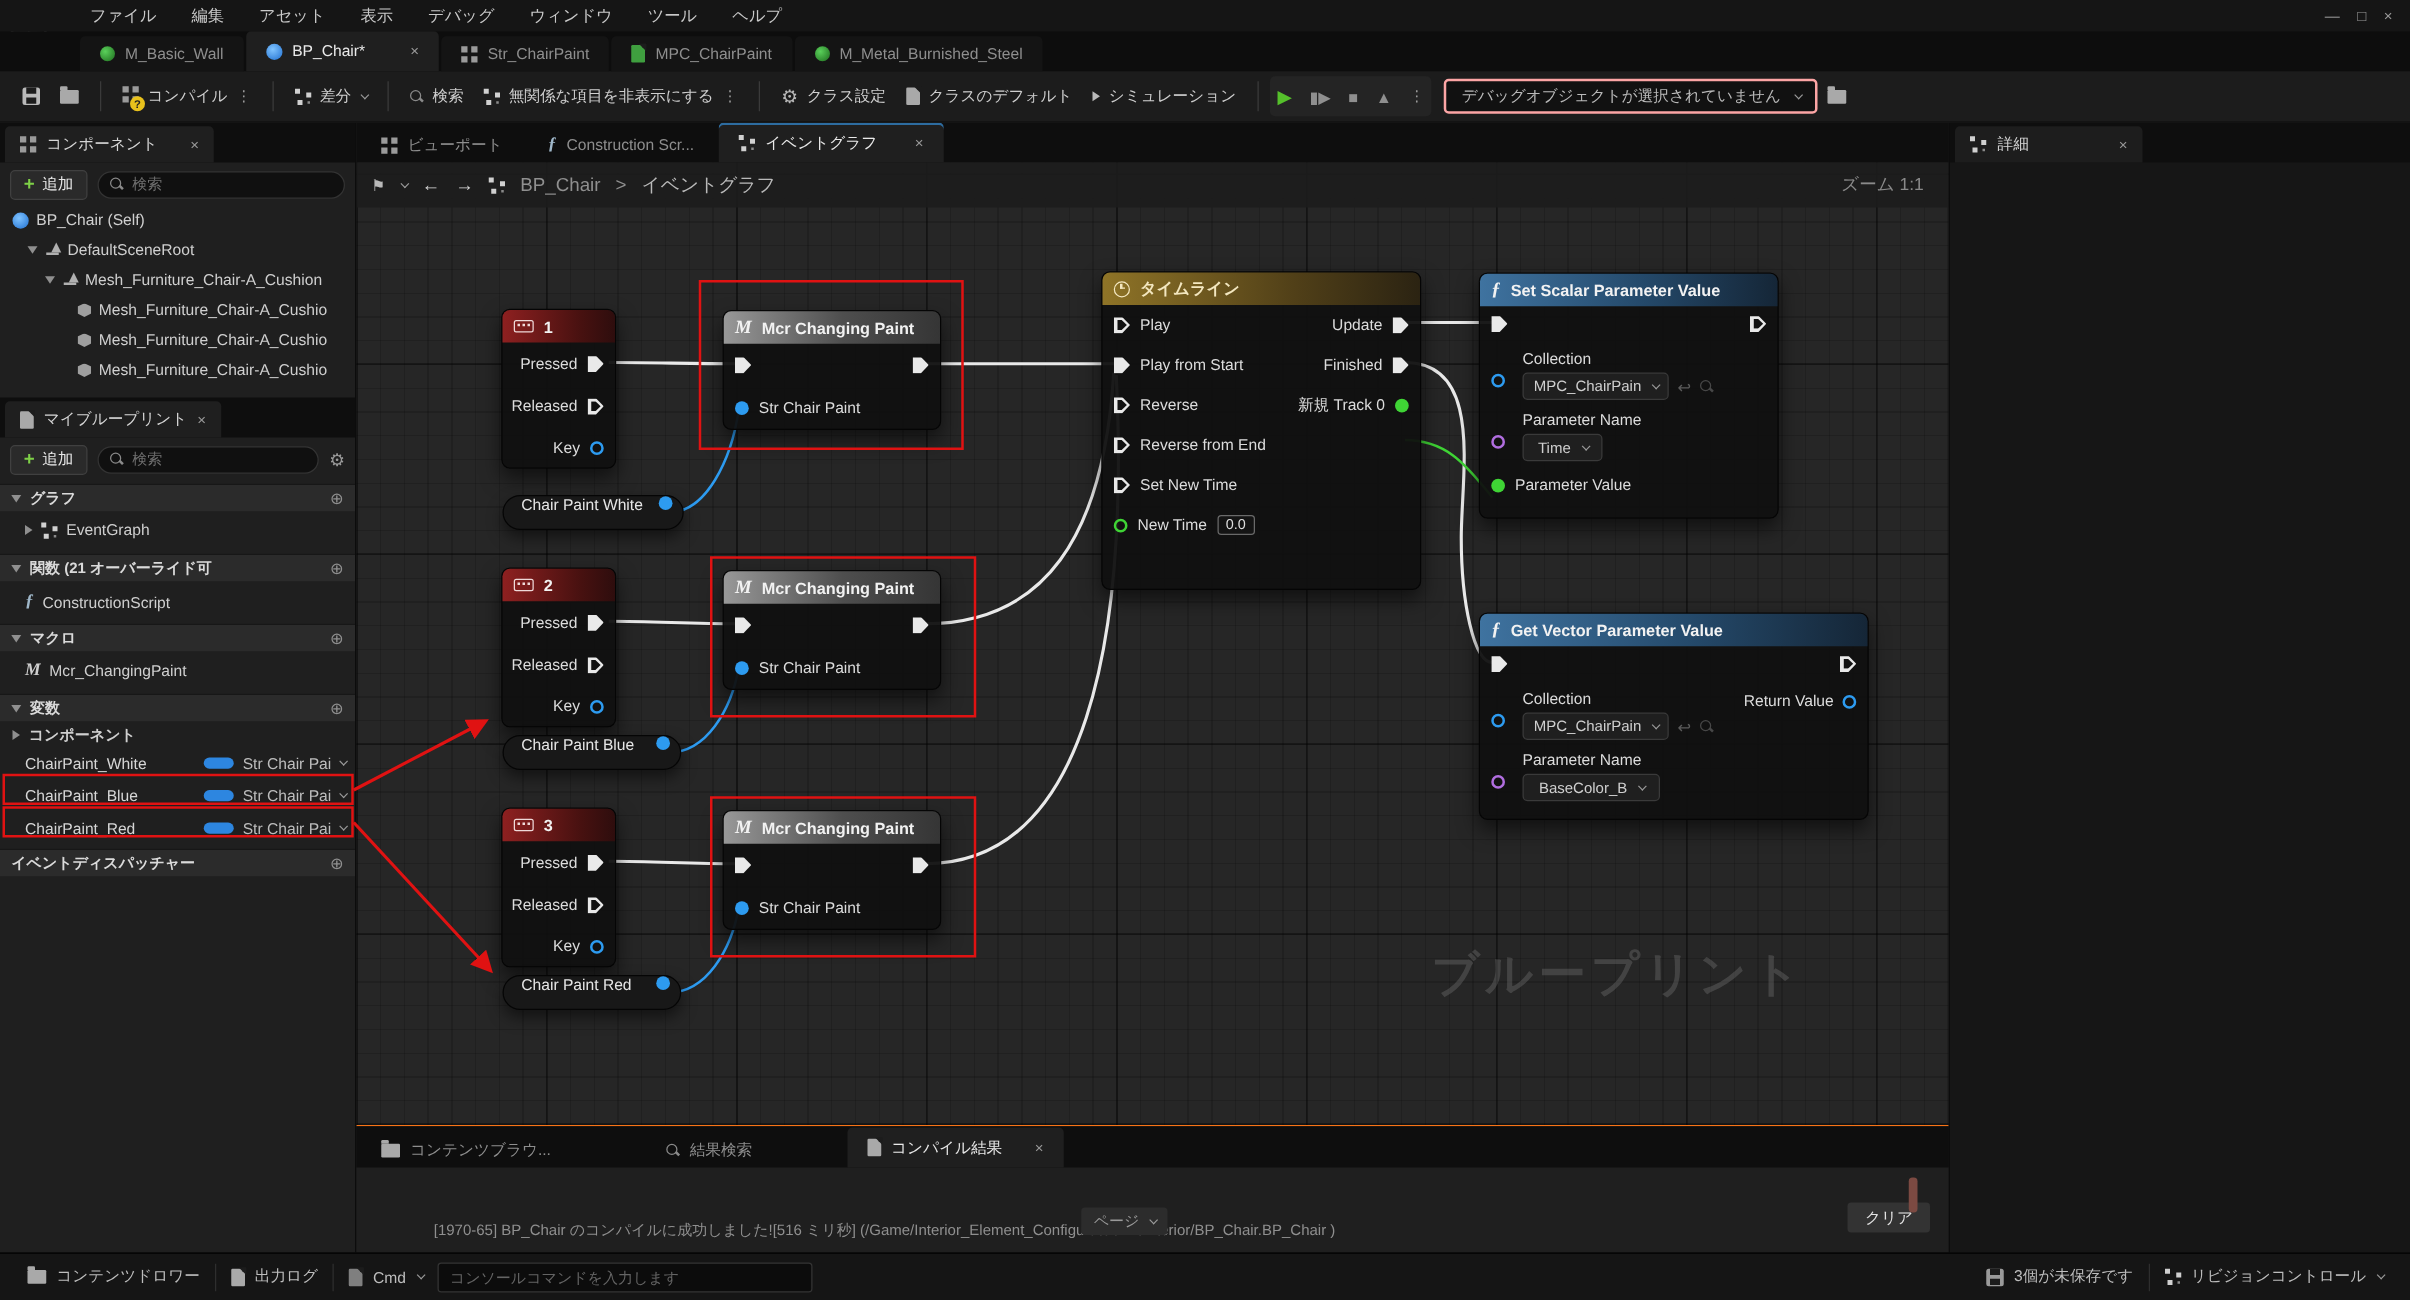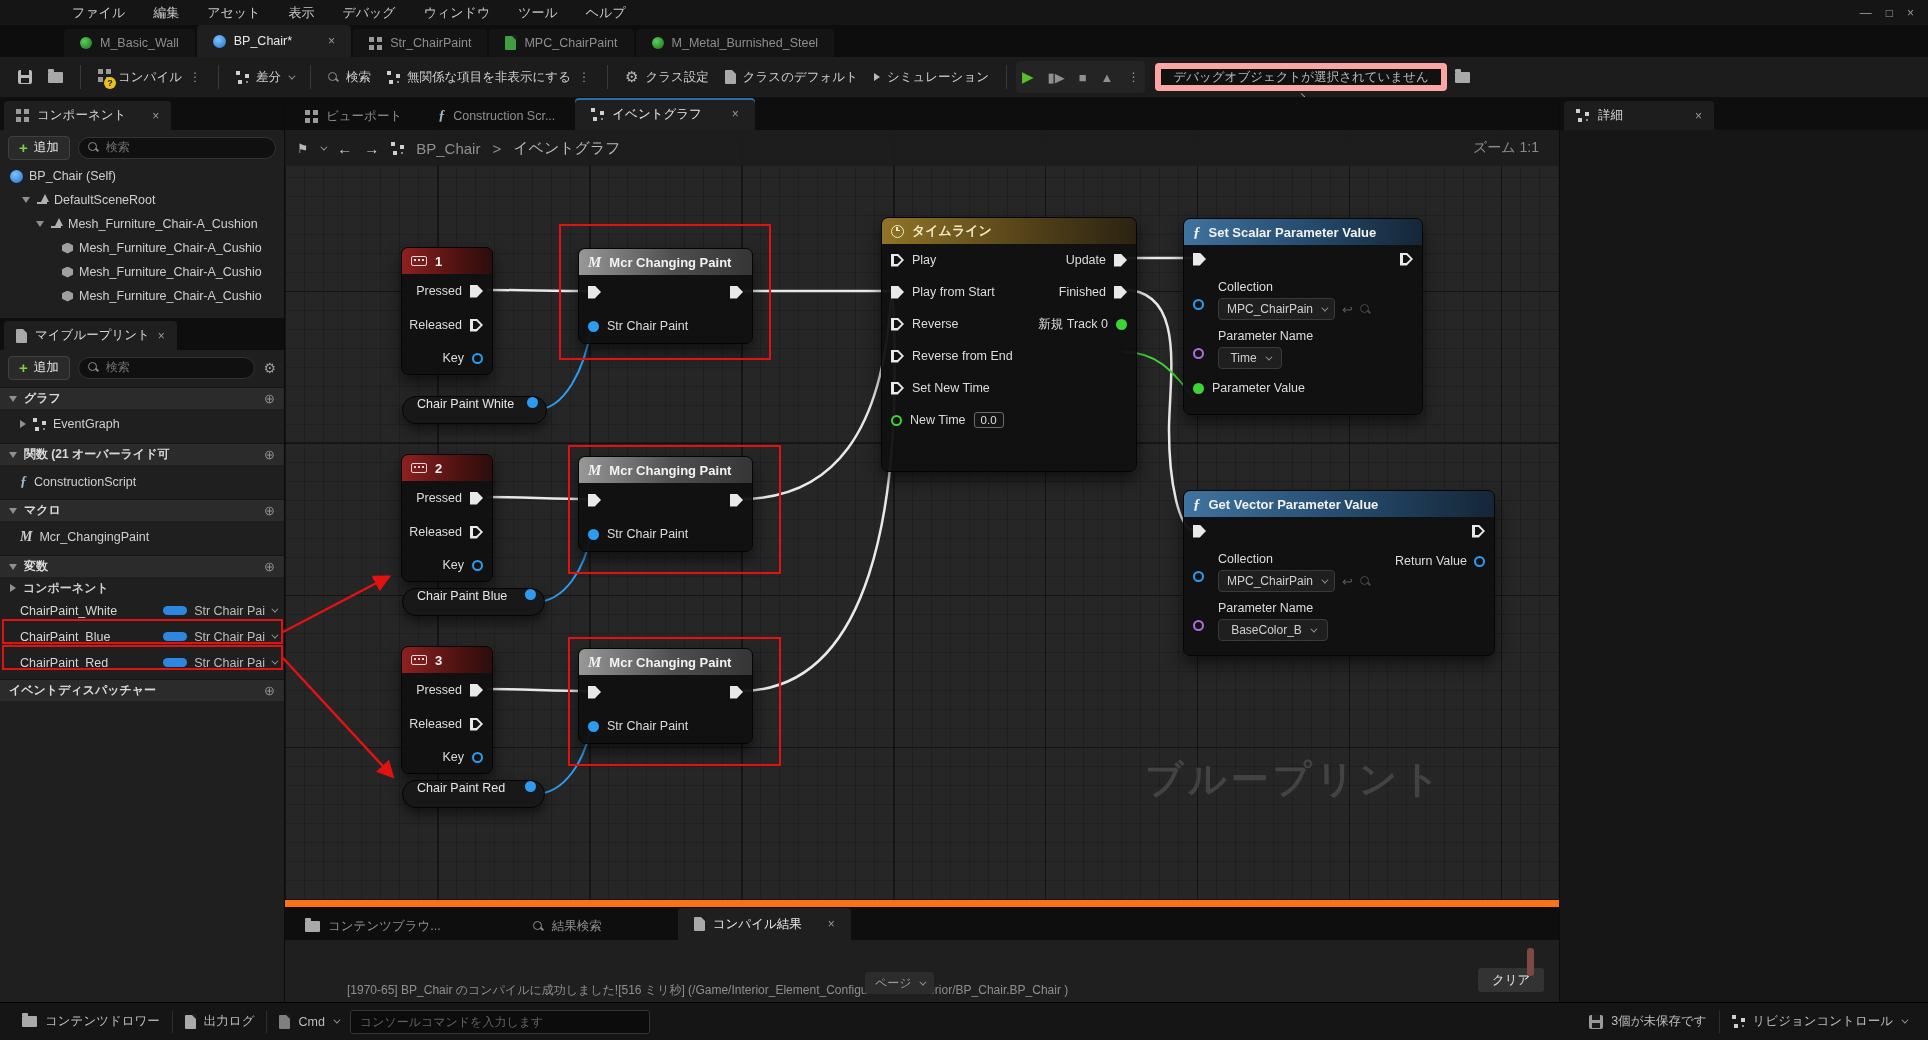--- a/index.html
+++ b/index.html
@@ -54,21 +54,21 @@
   .atab.active { background:#1f1f1f; color:#e9e9e9; height:32px;}
   .parentclass { position:absolute; right:12px; top:6px; color:#8a8a8a; font-size:12.5px;}
   .parentclass a { color:#bdbdbd; text-decoration:underline; margin-left:8px;}
 
   .toolbar { position:absolute; left:0; top:57px; width:1928px; height:41px; background:#1c1c1c; border-bottom:1px solid #101010; display:flex; align-items:center; padding:0 10px; z-index:18; color:#cfcfcf;}
   .tbtn { display:flex; align-items:center; gap:7px; padding:0 8px; height:32px; font-size:12.5px;}
   .badge { position:absolute; right:-5px; bottom:-4px; width:12px;height:12px;border-radius:50%;background:#e8c11c;color:#222;font-size:9px;font-weight:bold;display:flex;align-items:center;justify-content:center;}
   .playgroup { background:#242424; border-radius:4px; display:flex; align-items:center; height:32px; padding:0 6px; gap:14px;}
   .play-g { color:#55c02b; font-size:15px;}
   .play-dim { color:#8f8f8f; font-size:13px;}
-  .dbgdrop { background:#111; border:6px solid #fca5a5; border-radius:4px; height:28px; display:flex; align-items:center; gap:10px; padding:0 12px; color:#b9b9b9; font-size:12.5px; margin-left:10px;flex-direction:column;}
+  .dbgdrop { background:#111; border:2px solid #fca5a5; border-radius:4px; height:28px; display:flex; align-items:center; gap:10px; padding:0 12px; color:#b9b9b9; font-size:12.5px; margin-left:10px;}
 
   
   .leftpanel { position:absolute; left:0; top:98px; width:285px; height:904px; background:#1f1f1f; border-right:1px solid #0c0c0c; z-index:10;}
   .ptabs { height:32px; background:#0e0e0e; display:flex; align-items:flex-end;}
   .ptab { height:29px; background:#1f1f1f; display:flex; align-items:center; gap:8px; padding:0 12px; color:#d5d5d5; font-size:12.5px; border-radius:4px 4px 0 0; margin-left:4px;}
   .ptoolrow { display:flex; align-items:center; gap:8px; padding:5px 8px 0 8px; height:30px;}
   .addbtn { height:24px; border:1px solid #404040; background:#2a2a2a; border-radius:4px; display:flex; align-items:center; gap:6px; padding:0 10px; color:#e8e8e8; font-size:12.5px; flex:none;}
   .searchpill { flex:1; height:22px; border-radius:11px; background:#101010; border:1px solid #333; display:flex; align-items:center; gap:7px; padding:0 9px; color:#6f6f6f; font-size:12px;}
   .treerow { height:24px; display:flex; align-items:center; gap:6px; padding-right:6px; color:#cfcfcf; font-size:12.5px; white-space:nowrap; overflow:hidden;}
   .lpsec { height:22px; background:#2b2b2b; display:flex; align-items:center; gap:7px; padding:0 9px; font-size:12px; font-weight:bold; color:#dadada; border-top:1px solid #171717;}
@@ -122,21 +122,21 @@
   .pblock { position:relative; padding:7px 10px 7px 34px;}
   .pblock .pdot { position:absolute; left:9px; top:26px;}
   .plabel { font-size:12.5px; color:#dcdcdc; margin-bottom:4px;}
   .ndrop { background:#1f1f1f; border:1px solid #3a3a3a; border-radius:4px; height:22px; display:inline-flex; align-items:center; gap:8px; padding:0 8px; font-size:12px; color:#cfcfcf;}
   .dimico { color:#5b5b5b; font-size:13px;}
   .varnode { position:absolute; height:28px; border-radius:14px; background:#181818; border:1px solid #050505; display:flex; align-items:flex-start; justify-content:space-between; padding:0 8px 0 14px; color:#e6e6e6; font-size:12.5px; z-index:2; box-shadow:0 6px 12px rgba(0,0,0,.5); gap:8px; white-space:nowrap;}
   .redbox { position:absolute; border:2.5px solid #e01212; z-index:4; pointer-events:none;}
   .wiresvg { position:absolute; inset:0; z-index:1; }
 
   
-  .bottompanel { position:absolute; left:0; top:802px; width:1274px; height:102px; background:#1f1f1f; border-top:7px solid #f97316; z-index:7;}
+  .bottompanel { position:absolute; left:0; top:802px; width:1274px; height:102px; background:#1f1f1f; border-top:1px solid #f97316; z-index:7;}
   .bptabs { height:33px; background:#0e0e0e; display:flex; align-items:flex-end;}
   .bpcontent { position:relative; height:69px; overflow:hidden; color:#8f8f8f; font-size:12px;}
   .compilemsg { position:absolute; left:62px; top:42px; white-space:nowrap; color:#8f8f8f;}
   .pagebtn { position:absolute; left:580px; top:32px; height:22px; background:#2c2c2c; border-radius:3px; color:#9a9a9a; display:flex; align-items:center; gap:7px; padding:0 10px;}
   .clearbtn { position:absolute; left:1193px; top:28px; height:24px; background:#333; border-radius:3px; color:#e3e3e3; display:flex; align-items:center; padding:11px 14px; font-size:12.5px;}
   .bscroll { position:absolute; left:1242px; top:8px; width:7px; height:28px; background:#7c4a42; border-radius:3px;}
 
   
   .details { position:absolute; left:1559px; top:98px; width:369px; height:904px; background:#161616; border-left:1px solid #0c0c0c; z-index:10;}
   .dtabbar { height:32px; background:#0e0e0e; display:flex; align-items:flex-end;}

